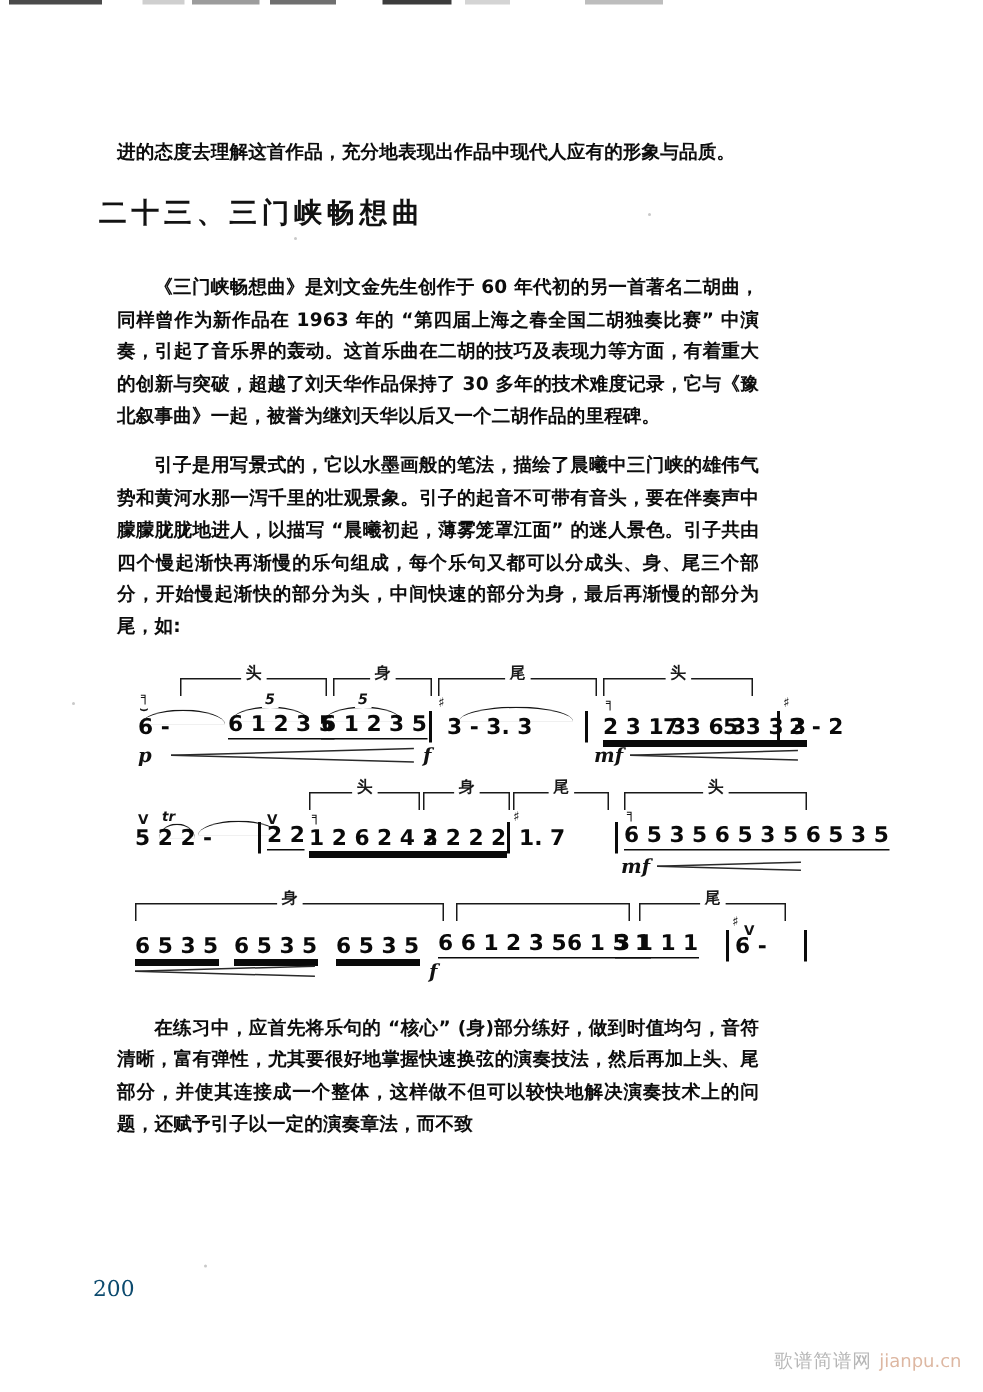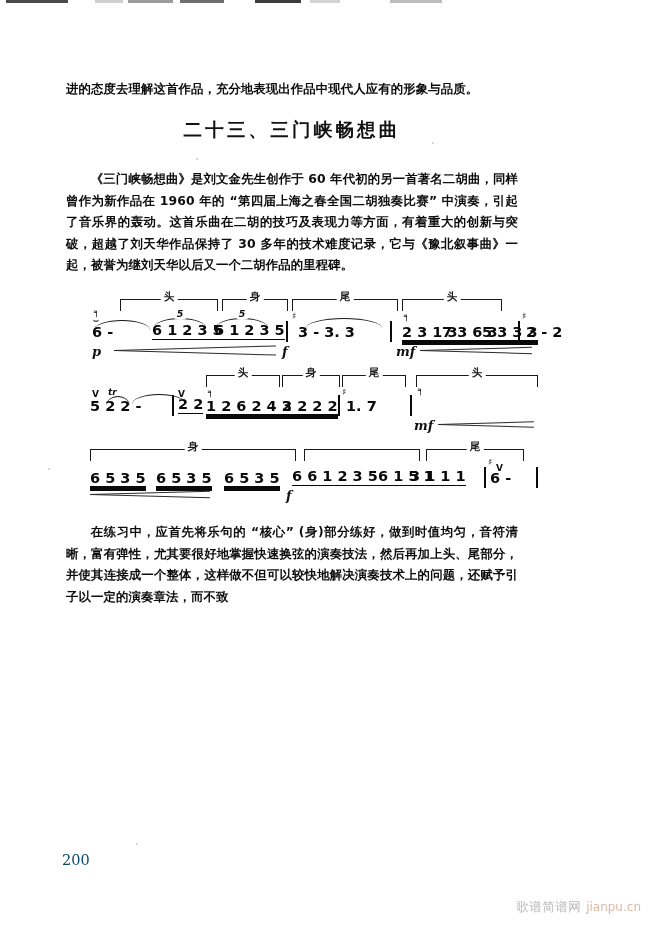--- a/index.html
+++ b/index.html
@@ -43,31 +43,31 @@
 
   
   .para {
     font-family: "DejaVu Sans", "Liberation Sans", sans-serif;
     font-size: 12.4px;
     line-height: 21.4px;
     font-weight: 700;
     text-align: justify;
     text-justify: inter-character;
     letter-spacing: 0.1px;
-    margin: 0;
+    margin: 12px;
     color: #0d0d0d;
   }
   .para.indent { text-indent: 2em; }
   .para + .para { margin-top: 0px; }
 
   .lead-line { margin-bottom: 18px; }
 
   
   .title {
-    text-align: center;
+    text-align: left;
     font-size: 18.5px;
     font-weight: 700;
     letter-spacing: 3.2px;
     color: #121212;
     margin: 0 0 26px 0;
     font-family: "DejaVu Sans", "Liberation Sans", sans-serif;
   }
 
   
   .credit {
@@ -239,24 +239,25 @@
 
 <div class="page">
 
   <div class="content">
 
     <p class="para lead-line">进的态度去理解这首作品，充分地表现出作品中现代人应有的形象与品质。</p>
 
     <h1 class="title">二十三、三门峡畅想曲</h1>
 
 
-    <p class="para indent">《三门峡畅想曲》是刘文金先生创作于 60 年代初的另一首著名二胡曲，同样曾作为新作品在 1960 年的 “第四届上海之春全国二胡独奏比赛” 中演奏，引起了音乐界的轰动。这首乐曲在二胡的技巧及表现力等方面，有着重大的创新与突破，超越了刘天华作品保持了 30 多年的技术难度记录，它与《豫北叙事曲》一起，被誉为继刘天华以后又一个二胡作品的里程碑。</p>
-
-
-
+    <p class="para indent">《三门峡畅想曲》是刘文金先生创作于 60 年代初的另一首著名二胡曲，同样曾作为新作品在 1963 年的 “第四届上海之春全国二胡独奏比赛” 中演奏，引起了音乐界的轰动。这首乐曲在二胡的技巧及表现力等方面，有着重大的创新与突破，超越了刘天华作品保持了 30 多年的技术难度记录，它与《豫北叙事曲》一起，被誉为继刘天华以后又一个二胡作品的里程碑。</p>
+
+
+
+    <p class="para indent">引子是用写景式的，它以水墨画般的笔法，描绘了晨曦中三门峡的雄伟气势和黄河水那一泻千里的壮观景象。引子的起音不可带有音头，要在伴奏声中朦朦胧胧地进人，以描写 “晨曦初起，薄雾笼罩江面” 的迷人景色。引子共由四个慢起渐快再渐慢的乐句组成，每个乐句又都可以分成头、身、尾三个部分，开始慢起渐快的部分为头，中间快速的部分为身，最后再渐慢的部分为尾，如:</p>
 
     <div class="score">
 
       <div class="staff s1">
         <div class="brackets">
           <div class="seg" style="left:30px;  width:96px;">
             <span>头</span>
           </div>
           <div class="seg" style="left:132px; width:64px;">
             <span>身</span>
@@ -335,20 +336,21 @@
           <span class="orn" style="left:88px; top:4px;">V</span>
           <span class="nt beam1" style="left:88px;">2 2</span>
           <span class="orn" style="left:118px; top:2px;">╕</span>
           <span class="nt beam2" style="left:116px;">1 2 6 2 4 2</span>
           <span class="nt beam2" style="left:192px;">3 2 2 2</span>
           <span class="barline" style="left:248px;"></span>
           <span class="orn" style="left:252px; top:2px;">♯</span>
           <span class="nt" style="left:256px;margin-top:20px;">1. 7</span>
           <span class="barline" style="left:320px;"></span>
           <span class="orn" style="left:328px; top:0px;">╕</span>
+          <span class="nt beam1" style="left:326px;">6 5 3 5 6 5 3 5 6 5 3 5</span>
         </div>
 
         <div style="position:relative;height:14px;">
           <span class="dyn" style="left:324px; top:0;">mf</span>
           <div class="hairpin" style="left:348px; top:2px; width:96px;"></div>
         </div>
       </div>
 
       <div class="staff s3">
         <div class="brackets">

